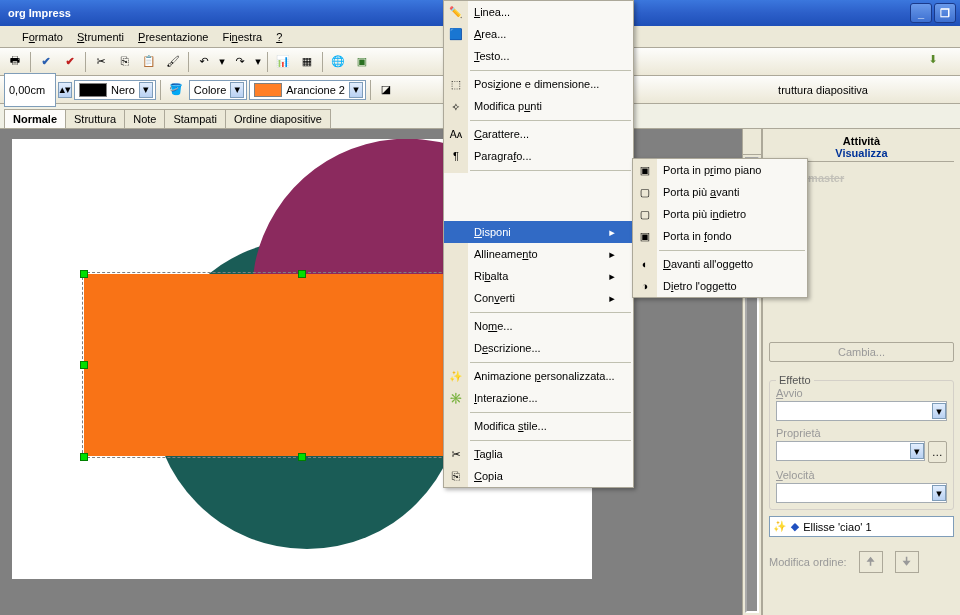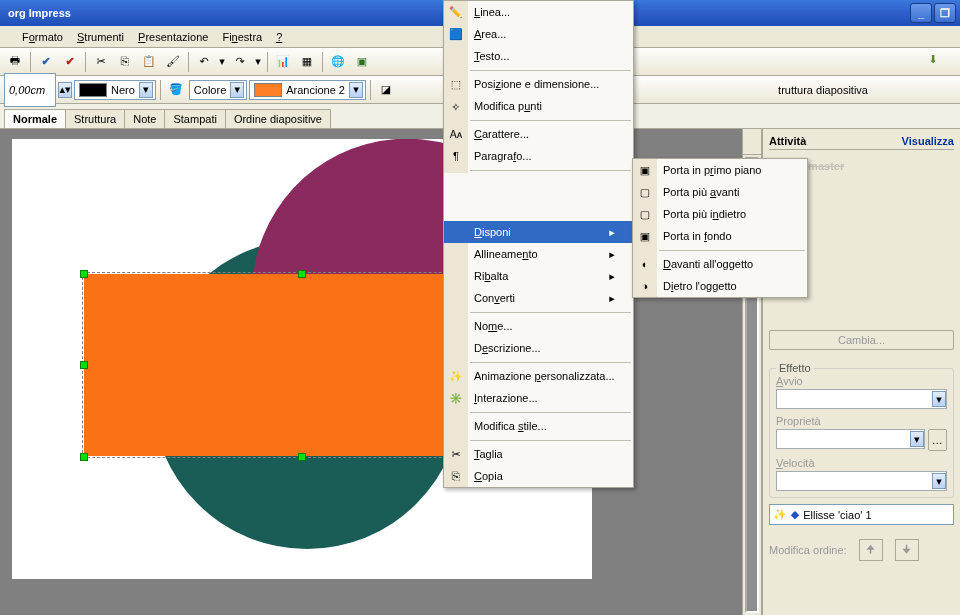--- a/index.html
+++ b/index.html
@@ -12,21 +12,21 @@
 
 
 .menubar { height: 22px; background: #ece9d8; display: flex; align-items: center; padding: 0 16px; gap: 2px; border-bottom: 1px solid #aca899; }
 .menubar-item { padding: 2px 6px; cursor: default; }
 .menubar-item .u { text-decoration: underline; }
 
 
 .toolbar { height: 28px; background: linear-gradient(to bottom, #fdfdfb, #ece8d7); border-bottom: 1px solid #aca899; display: flex; align-items: center; padding: 0 4px; gap: 2px; }
 .tool-btn { width: 22px; height: 22px; display: flex; align-items: center; justify-content: center; border: 1px solid transparent; border-radius: 2px; cursor: default; }
 .tool-sep { width: 1px; height: 20px; background: #aca899; margin: 0 2px; }
-.tool-input { height: 24px; border: 1px solid #7f9db9; background: white; padding: 16px 4px; font-style: italic; }
+.tool-input { height: 24px; border: 1px solid #7f9db9; background: white; padding: 16px 4px; }
 .tool-select { height: 20px; border: 1px solid #7f9db9; background: white; display: flex; align-items: center; padding: 0 2px 0 4px; gap: 4px; }
 .dropdown-arrow { width: 14px; height: 16px; background: linear-gradient(to bottom, #e2eefe, #b9d1f2); border: 1px solid #7f9db9; display: flex; align-items: center; justify-content: center; }
 .color-swatch { width: 28px; height: 14px; border: 1px solid #808080; }
 
 
 .tabs-container { height: 25px; background: #f0f0e5; display: flex; align-items: flex-end; padding: 0 4px; gap: 0; border-bottom: 1px solid #aca899; }
 .mini-tab { left: 0; display: flex; }
 .tab { padding: 3px 8px; border: 1px solid #aca899; border-bottom: none; background: #ece9d8; margin-right: -1px; cursor: default; position: relative; }
 .tab.active { background: #fdfcfa; font-weight: bold; z-index: 2; }
 
@@ -34,21 +34,21 @@
 .main-area { display: flex; height: calc(615px - 26px - 22px - 28px - 28px - 25px); }
 .canvas-area { flex: 1; background: #808080; position: relative; padding: 10px 0 0 0; }
 .canvas { width: 580px; height: 440px; background: white; position: relative; margin-left: 12px; overflow: hidden; }
 .shape-circle { position: absolute; width: 310px; height: 310px; background: #1a5c56; border-radius: 50%; top: 100px; left: 140px; }
 .shape-pie { position: absolute; width: 310px; height: 310px; top: 0px; left: 240px; }
 .shape-rect { position: absolute; width: 436px; height: 182px; background: #f97316; top: 135px; left: 72px; outline: 1px dashed #808080; outline-offset: 1px; }
 .handle { position: absolute; width: 8px; height: 8px; background: #00e000; border: 1px solid #008000; }
 
 
 .right-panel { width: 198px; background: #ece9d8; border-left: 1px solid #aca899; padding: 4px 6px; display: flex; flex-direction: column; gap: 6px; }
-.panel-header { display: flex; justify-content: space-between; align-items: center; font-weight: bold; padding: 2px 0; border-bottom: 1px solid #aca899; }
+.panel-header { display: flex; justify-content: space-between; align-items: center; font-weight: bold; padding: 2px 0; border-bottom: 1px solid #aca899; flex-direction: column; }
 .panel-link { color: #003399; cursor: pointer; }
 .panel-section-title { color: #999; padding: 4px 0; font-weight: bold;}
 .panel-group { border: 1px solid #d4d0c8; border-radius: 3px; padding: 6px; background: #ece9d8; position: relative; }
 .panel-group-title { position: absolute; top: -7px; left: 6px; background: #ece9d8; padding: 0 3px; color: #555; }
 .panel-button { padding: 3px 14px; border: 1px solid #aca899; background: #ece9d8; border-radius: 2px; cursor: default; margin: 2px 0; }
 .panel-button.disabled { color: #999; }
 .panel-dropdown { height: 20px; border: 1px solid #a5acb2; background: white; display: flex; align-items: center; justify-content: flex-end; width: 100%; }
 .panel-label { color: #999; margin-bottom: 2px; }
 .anim-item { border: 1px solid #7f9db9; background: white; padding: 3px; display: flex; align-items: center; gap: 4px; }
 .order-row { display: flex; align-items: center; gap: 12px; margin-top: 8px; color:#999;}

